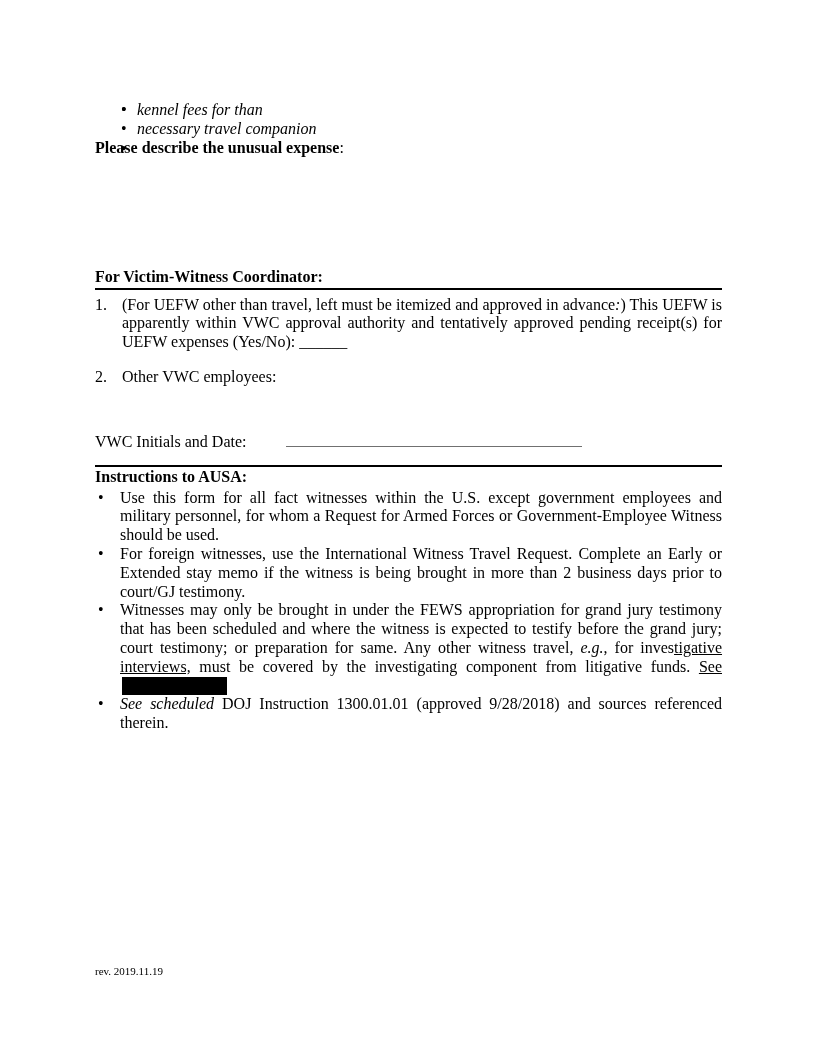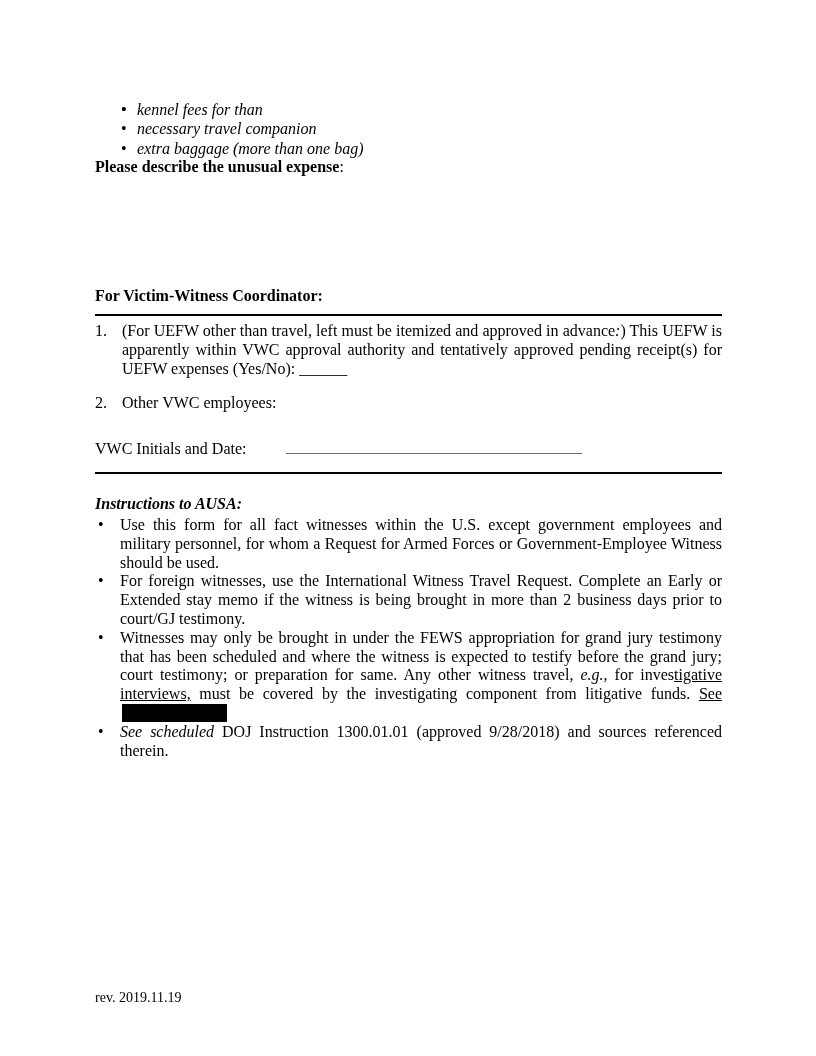--- a/index.html
+++ b/index.html
@@ -22,69 +22,69 @@
   ul.unusual { list-style: none; margin: 0; padding: 0; line-height: 19.4px; }
   ul.unusual li { position: relative; padding-left: 42px; font-style: italic; }
   ul.unusual li .blt { position: absolute; left: 26px; top: 0; font-style: normal; }
 
   .describe { margin: 0; }
   .expense-space { height: 110px; }
 
   .sec-heading {
     font-weight: bold;
     line-height: 17px;
-    padding-bottom: 10px;
+    padding-bottom: 3px;
     border-bottom: 2px solid #000;
   }
 
   .numlist { margin-top: 6px; }
   .numitem { display: flex; }
   .numitem + .numitem { margin-top: 16px; }
   .num { width: 27px; flex-shrink: 0; }
   .numbody { flex: 1; text-align: justify; }
 
-  .initials-row { margin-top: 25px; white-space: nowrap; }
+  .initials-row { margin-top: 44px; white-space: nowrap; }
   .fill-line {
     display: inline-block;
     width: 296px;
     margin-left: 39px;
     border-bottom: 1px solid #707070;
     height: 15px;
     vertical-align: baseline;
   }
 
   .divider {
     border: none;
     border-top: 2px solid #000;
     margin: 13px 0 0 0;
   }
 
-  .instr-heading { font-weight: bold; margin-top: 20px; line-height: 19px; font-style: italic; }
+  .instr-heading { font-weight: bold; line-height: 19px; }
 
   ul.instructions { list-style: none; margin: 3px 0 0 0; padding: 0; }
   ul.instructions li { position: relative; padding-left: 25px; text-align: justify; }
   ul.instructions li .blt { position: absolute; left: 3px; top: 0; }
 
   .it { font-style: italic; }
   .bd { font-weight: bold; }
   .un { text-decoration: underline; }
   .redaction {
     display: inline-block;
     width: 105px;
     height: 18px;
     background: #000;
     vertical-align: -4px;
     margin-left: 2px;
   }
 
   .footer {
     position: absolute;
     left: 95px;
-    top: 991px;
-    font-size: 14px;
+    top: 965px;
+    font-size: 11px;
     line-height: 13px;
   }
 </style>
 </head>
 <body>
 
 <div class="page">
 
   <ul class="unusual">
     <li>
@@ -93,21 +93,20 @@
     <li>
       <span class="blt">•</span>
       <span>kennel fees for than</span>
     </li>
     <li>
       <span class="blt">•</span>
       <span>necessary travel companion</span>
     </li>
     <li>
       <span class="blt">•</span>
-      <span>extra baggage (more than one bag)</span>
     </li>
   </ul>
 
   <p class="describe"><span class="bd">Please describe the unusual expense</span><span>:</span></p>
 
   <div class="expense-space"></div>
 
   <div class="sec-heading">For Victim-Witness Coordinator:</div>
 
   <div class="numlist">

